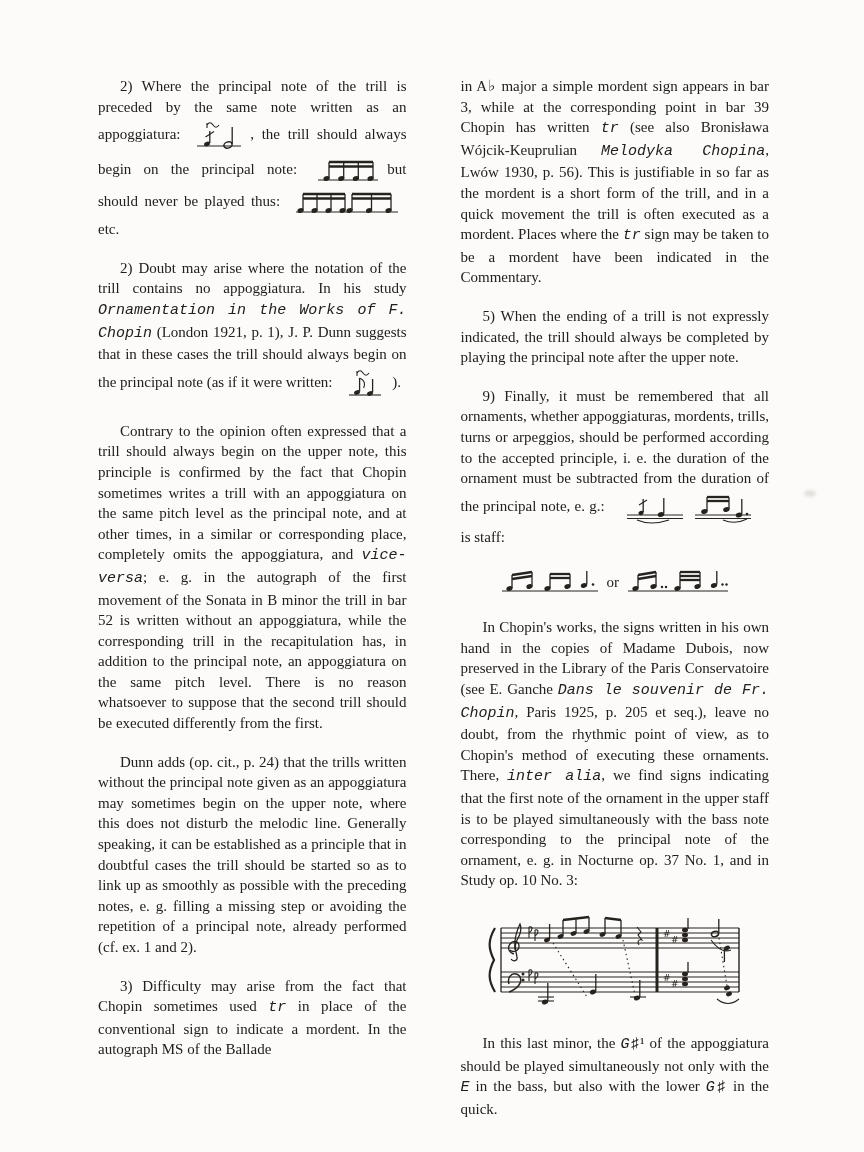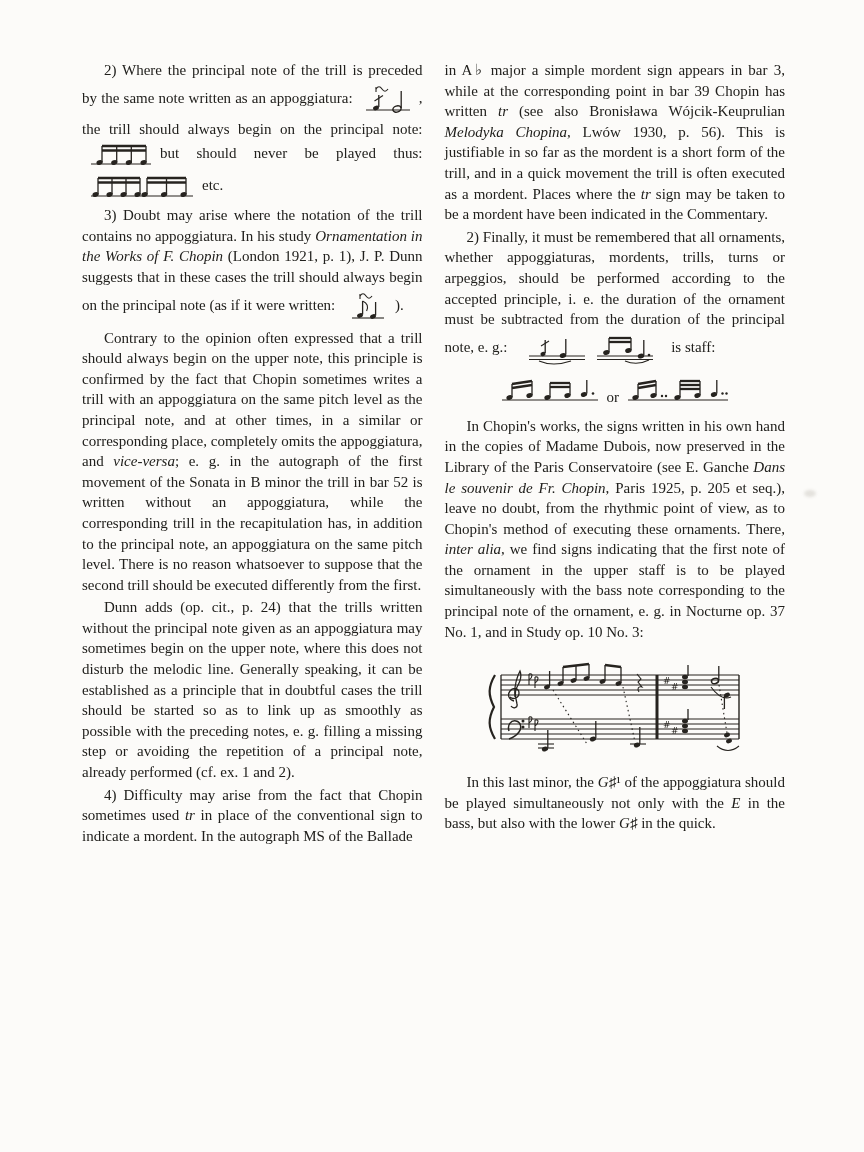--- a/index.html
+++ b/index.html
@@ -5,33 +5,33 @@
   html,body{margin:0;padding:0;background:#fbfaf8;}
   .page{
     position:relative;width:864px;height:1152px;box-sizing:border-box;
     background:#fcfbf9;color:#21201d;
     padding:58px 77px 0 80px;
     font-family:"Liberation Serif","DejaVu Serif",serif;
     font-size:15px;line-height:20.6px;
   }
   .columns{display:flex;gap:18px;}
   .col{width:345px;text-align:justify;}
-  p.para{margin:2px;text-indent:22px;}
+  p.para{margin:18px;text-indent:22px;}
   p.para.noindent{text-indent:0;}
-  .it{font-style:italic;}
+  .it{font-style:italic;font-family:Liberation Mono, monospace;}
   svg.mus{vertical-align:middle;margin:1px 7px;}
   svg.mus .ln{stroke:#26231f;stroke-width:1.1;fill:none;}
   svg.mus .st{stroke:#26231f;stroke-width:1.3;fill:none;}
   svg.mus .bm{stroke:#26231f;stroke-width:2.7;fill:none;}
   svg.mus .bm2{stroke:#26231f;stroke-width:2.3;fill:none;}
   svg.mus .hd{fill:#26231f;stroke:none;}
   svg.mus .oh{fill:none;stroke:#26231f;stroke-width:1.5;}
   svg.mus .sq{stroke:#26231f;stroke-width:1.1;fill:none;}
   svg.mus .dash{stroke:#26231f;stroke-width:1.1;fill:none;stroke-dasharray:1.5 3.2;}
-  .figure-row{display:flex;align-items:flex-end;justify-content:center;margin:6px 0 8px;text-indent:0;}
+  .figure-row{display:flex;align-items:center;justify-content:center;margin:6px 0 8px;text-indent:0;}
   .figure-block{display:flex;justify-content:center;margin:14px 0 10px;}
   .or-label{display:inline-block;}
   .speck{position:absolute;left:804px;top:490px;width:12px;height:7px;background:#c6c2bb;opacity:.45;border-radius:50%;filter:blur(1.5px);}
 </style>
 </head>
 <body>
 
 <div class="page">
   <div class="speck"></div>
   <div class="columns">
@@ -78,46 +78,47 @@
           <ellipse class="hd" cx="6.6" cy="22.5" rx="3.2" ry="2.3" transform="rotate(-18 6.6 22.5)"></ellipse>
           <ellipse class="hd" cx="20.6" cy="22.5" rx="3.2" ry="2.3" transform="rotate(-18 20.6 22.5)"></ellipse>
           <ellipse class="hd" cx="34.6" cy="22.5" rx="3.2" ry="2.3" transform="rotate(-18 34.6 22.5)"></ellipse>
           <ellipse class="hd" cx="48.6" cy="22.5" rx="3.2" ry="2.3" transform="rotate(-18 48.6 22.5)"></ellipse>
           <ellipse class="hd" cx="55.6" cy="22.5" rx="3.2" ry="2.3" transform="rotate(-18 55.6 22.5)"></ellipse>
           <ellipse class="hd" cx="75.1" cy="22.5" rx="3.2" ry="2.3" transform="rotate(-18 75.1 22.5)"></ellipse>
           <ellipse class="hd" cx="94.6" cy="22.5" rx="3.2" ry="2.3" transform="rotate(-18 94.6 22.5)"></ellipse>
         </svg><span>etc.</span>
       </p>
 
-      <p class="para"><span>3) Doubt may arise where the notation of the trill contains no appoggiatura. In his study </span><span class="it">Ornamentation in the Works of F. Chopin</span><span> (London 1921, p. 1), J. P. Dunn suggests that in these cases the trill should always begin on the principal note (as if it were written:</span>
+      <p class="para"><span>2) Doubt may arise where the notation of the trill contains no appoggiatura. In his study </span><span class="it">Ornamentation in the Works of F. Chopin</span><span> (London 1921, p. 1), J. P. Dunn suggests that in these cases the trill should always begin on the principal note (as if it were written:</span>
         <svg class="mus" width="42" height="36" viewBox="0 0 42 36">
           <path class="sq" d="M14,10 V5"></path>
           <path class="sq" d="M14,7 c2,-3 4,-3 6,0 c2,3 4,3 6,0"></path>
           <path class="ln" d="M6,29 H38"></path>
           <ellipse class="hd" cx="14" cy="26.5" rx="3" ry="2.2" transform="rotate(-18 14 26.5)"></ellipse>
           <path class="st" d="M16.6,25.5 V12"></path>
           <path class="sq" d="M16.6,12 c5,2 6,6 4,10"></path>
           <ellipse class="hd" cx="27" cy="27.5" rx="3" ry="2.2" transform="rotate(-18 27 27.5)"></ellipse>
           <path class="st" d="M29.6,26.5 V13"></path>
         </svg><span>).</span>
       </p>
 
       <p class="para"><span>Contrary to the opinion often expressed that a trill should always begin on the upper note, this principle is confirmed by the fact that Chopin sometimes writes a trill with an appoggiatura on the same pitch level as the principal note, and at other times, in a similar or corresponding place, completely omits the appoggiatura, and </span><span class="it">vice-versa</span><span>; e. g. in the autograph of the first movement of the Sonata in B minor the trill in bar 52 is written without an appoggiatura, while the corresponding trill in the recapitulation has, in addition to the principal note, an appoggiatura on the same pitch level. There is no reason whatsoever to suppose that the second trill should be executed differently from the first.</span></p>
 
       <p class="para"><span>Dunn adds (op. cit., p. 24) that the trills written without the principal note given as an appoggiatura may sometimes begin on the upper note, where this does not disturb the melodic line. Generally speaking, it can be established as a principle that in doubtful cases the trill should be started so as to link up as smoothly as possible with the preceding notes, e. g. filling a missing step or avoiding the repetition of a principal note, already performed (cf. ex. 1 and 2).</span></p>
 
-      <p class="para"><span>4) Difficulty may arise from the fact that Chopin sometimes used </span><span class="it">tr</span><span> in place of the conventional sign to indicate a mordent. In the autograph MS of the Ballade</span></p>
+      <p class="para"><span>3) Difficulty may arise from the fact that Chopin sometimes used </span><span class="it">tr</span><span> in place of the conventional sign to indicate a mordent. In the autograph MS of the Ballade</span></p>
     </div>
 
     <div class="col">
 
       <p class="para noindent"><span>in A♭ major a simple mordent sign appears in bar 3, while at the corresponding point in bar 39 Chopin has written </span><span class="it">tr</span><span> (see also Bronisława Wójcik-Keuprulian </span><span class="it">Melodyka Chopina</span><span>, Lwów 1930, p. 56). This is justifiable in so far as the mordent is a short form of the trill, and in a quick movement the trill is often executed as a mordent. Places where the </span><span class="it">tr</span><span> sign may be taken to be a mordent have been indicated in the Commentary.</span></p>
 
-
-      <p class="para"><span>2) Finally, it must be remembered that all ornaments, whether appoggiaturas, mordents, trills, turns or arpeggios, should be performed according to the accepted principle, i. e. the duration of the ornament must be subtracted from the duration of the principal note, e. g.:</span>
+      <p class="para"><span>5) When the ending of a trill is not expressly indicated, the trill should always be completed by playing the principal note after the upper note.</span></p>
+
+      <p class="para"><span>9) Finally, it must be remembered that all ornaments, whether appoggiaturas, mordents, trills, turns or arpeggios, should be performed according to the accepted principle, i. e. the duration of the ornament must be subtracted from the duration of the principal note, e. g.:</span>
         <svg class="mus" width="132" height="36" viewBox="0 0 132 36" style="margin:1px 14px;">
           <path class="ln" d="M4,25 H60"></path>
             <path class="ln" d="M4,28.5 H60"></path>
           <path class="ln" d="M72,25 H128"></path>
             <path class="ln" d="M72,28.5 H128"></path>
           <ellipse class="hd" cx="18" cy="23" rx="2.6" ry="2" transform="rotate(-18 18 23)"></ellipse>
           <path class="st" d="M20.2,22 V9"></path>
             <path class="sq" d="M16,15 L24,10"></path>
           <ellipse class="hd" cx="38" cy="24.5" rx="3.3" ry="2.4" transform="rotate(-18 38 24.5)"></ellipse>
           <path class="st" d="M40.8,23.5 V8"></path>

